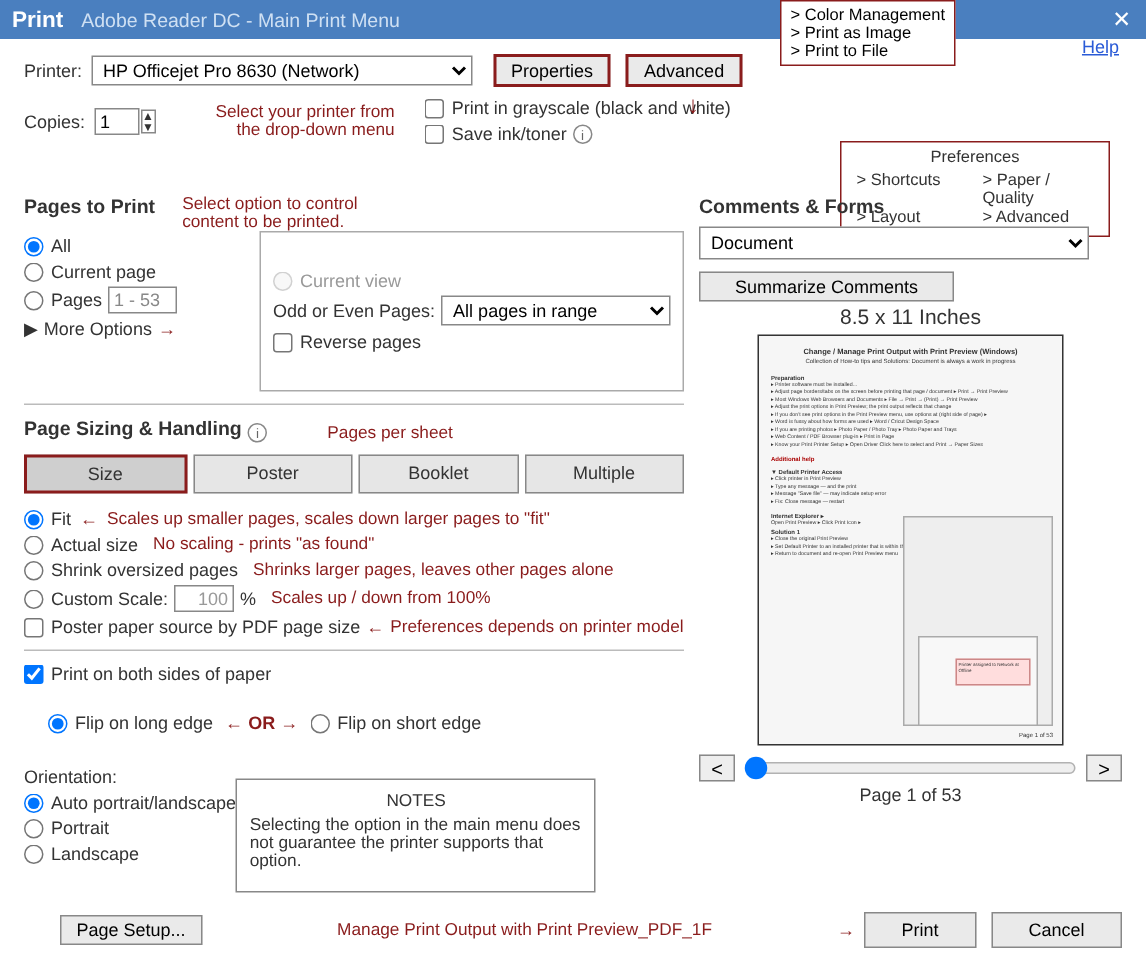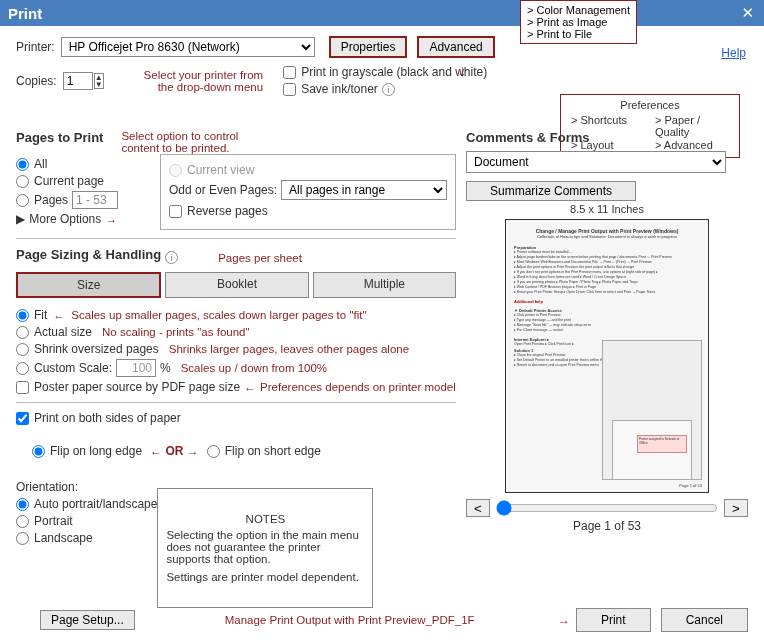--- a/index.html
+++ b/index.html
@@ -2,43 +2,43 @@
 <html><head>
 <meta charset="utf-8">
 <style>
 * { box-sizing: border-box; margin: 0; padding: 0; font-family: "Segoe UI", Arial, sans-serif; }
 body { width: 764px; height: 640px; background: #fff; font-size: 12px; color: #333; overflow: hidden; }
 .titlebar { height: 26px; background: #4a7fbf; color: #fff; display: flex; align-items: center; padding: 0 8px; position: relative; }
 .titlebar .title { font-size: 15px; font-weight: bold; margin-right: 12px; }
 .titlebar .sub { font-size: 13px; color: #cfe0f3; }
 .titlebar .close { position: absolute; right: 10px; font-size: 15px; }
 .adv-callout { position: absolute; left: 520px; top: 0px; background: #fff; border: 1px solid #8a1c1c; padding: 3px 6px; font-size: 11px; color: #000; z-index: 5; }
-.help { position: absolute; right: 18px; top: 46px; color: #2a5bd7; text-decoration: underline; font-size: 12px; }
+.help { position: absolute; right: 18px; top: 24px; color: #2a5bd7; text-decoration: underline; font-size: 12px; }
 .main { padding: 10px 16px 8px 16px; position: relative; }
 .row { display: flex; align-items: center; margin-bottom: 4px; }
 .lbl { font-size: 12px; margin-right: 6px; }
 select, input[type=text] { border: 1px solid #888; font-size: 12px; padding: 1px 3px; background: #fff; }
 .printer-sel { width: 254px; height: 20px; }
 .btn { border: 1px solid #888; background: #eaeaea; padding: 2px 10px; font-size: 12px; cursor: pointer; }
 .btn.red { border: 2px solid #8a1c1c; }
 .btn.big { padding: 4px 24px; }
 .spin { width: 30px; height: 18px; }
 .annot { color: #8a1c1c; font-size: 11.5px; }
 .col-left { position: absolute; left: 16px; top: 130px; width: 440px; }
 .col-right { position: absolute; left: 466px; top: 130px; width: 282px; }
 .sect-hdr { font-weight: bold; font-size: 13px; margin-bottom: 6px; }
 .info-icon { display:inline-block; width:13px; height:13px; border:1px solid #888; border-radius:50%; font-size:9px; text-align:center; line-height:12px; color:#666; margin-left:4px; }
 .radio, .check { display: flex; align-items: center; margin: 3px 0; font-size: 12px; }
 .radio input, .check input { margin-right: 5px; }
-.subbox { border: 1px solid #aaa; padding: 5px 8px; margin-left: 4px; }
+.subbox { border: 1px solid #aaa; padding: 22px 8px; margin-left: 4px; }
 .hr { border: none; border-top: 1px solid #bbb; margin: 8px 0; }
 .tabs { display: flex; gap: 4px; margin-top: 4px; }
 .tab { flex: 1; text-align: center; padding: 4px 0; border: 1px solid #888; background: #e6e6e6; font-size: 12px; cursor: pointer; }
 .tab.active { background: #cfcfcf; border: 2px solid #8a1c1c; }
-.notes { border: 1px solid #888; padding: 24px 8px; margin-top: 8px; width: 216px; font-size: 11.5px; }
+.notes { border: 1px solid #888; padding: 8px 8px; margin-top: 8px; width: 240px; font-size: 11.5px; }
 .prefs { position: absolute; left: 560px; top: 68px; border: 1px solid #8a1c1c; padding: 4px 10px 6px 10px; font-size: 11px; width: 180px; }
 .prefs .pt { text-align: center; margin-bottom: 3px; }
 .prefs .grid { display: grid; grid-template-columns: 1fr 1fr; gap: 1px 10px; }
 .preview { border: 1px solid #333; width: 204px; height: 274px; margin: 4px auto 0; background: #f6f6f6; position: relative; overflow: hidden; padding: 8px; }
 .pv-inner { font-size: 4px; color: #333; }
 .pv-ss { position:absolute; right:6px; top:120px; width:100px; height:140px; border:1px solid #aaa; background:#eee; }
 .pv-ss2 { position:absolute; right:16px; top:200px; width:80px; height:60px; border:1px solid #aaa; background:#f8f8f8; }
 .slider-row { display:flex; align-items:center; gap:6px; margin-top:6px; }
 .slider-row .nav { border:1px solid #888; width:24px; height:18px; text-align:center; background:#eee; }
 .slider-row input[type=range] { flex:1; }
@@ -47,20 +47,21 @@
 .top-arrows { position:absolute; left:458px; top:36px; color:#8a1c1c; font-size:16px; }
 .or { color:#8a1c1c; font-weight:bold; }
 .ml { margin-left: 16px; }
 .disabled { color:#999; }
 </style>
 </head>
 <body>
 
 <div class="titlebar">
   <span class="title">Print</span>
+  <span class="sub">Adobe Reader DC - Main Print Menu</span>
   <span class="close">✕</span>
 </div>
 
 <div class="adv-callout">
   <div>&gt; Color Management</div>
   <div>&gt; Print as Image</div>
   <div>&gt; Print to File</div>
 </div>
 
 <a class="help">Help</a>
@@ -115,21 +116,21 @@
 </div>
 
 <div class="col-left">
   <div style="display:flex">
     <span class="sect-hdr">Pages to Print</span>
     <div class="annot" style="margin-left:18px">
       <div>Select option to control</div>
         <div>content to be printed.</div>
     </div>
   </div>
-  <div style="display:flex;gap:8px">
+  <div style="display:flex;gap:21px">
     <div style="width:132px">
       <label class="radio">
           <input type="radio" name="p" checked="" style="">
           <span>All</span>
         </label>
       <label class="radio">
           <input type="radio" name="p" style="">
           <span>Current page</span>
         </label>
       <label class="radio">
@@ -157,20 +158,21 @@
 
   <hr class="hr">
 
   <div class="row">
     <span class="sect-hdr">Page Sizing &amp; Handling</span>
     <span class="info-icon">i</span>
     <span class="annot" style="margin-left:40px">Pages per sheet</span>
   </div>
   <div class="tabs">
     <div class="tab active">Size</div>
+    <div class="tab">Poster</div>
     <div class="tab">Booklet</div>
     <div class="tab">Multiple</div>
   </div>
 
   <div style="margin-top:10px">
     <label class="radio">
         <input type="radio" name="s" checked="" style="">
         <span>Fit</span>
       <span class="arrow-r" style="margin:0 6px">←</span>
         <span class="annot">Scales up smaller pages, scales down larger pages to "fit"</span>
@@ -230,30 +232,29 @@
           <span>Portrait</span>
         </label>
       <label class="radio">
           <input type="radio" name="o" style="">
           <span>Landscape</span>
         </label>
     </div>
     <div class="notes">
       <div style="text-align:center;margin-bottom:4px">NOTES</div>
       <div style="margin-bottom:6px">Selecting the option in the main menu does not guarantee the printer supports that option.</div>
-      <div>Settings are printer model dependent.</div>
     </div>
   </div>
 </div>
 
 <div class="col-right">
   <div class="sect-hdr">Comments &amp; Forms</div>
   <select style="width:260px;height:22px"><option>Document</option></select>
   <div style="margin-top:8px"><button class="btn" style="width:170px">Summarize Comments</button></div>
-  <div style="text-align:center;font-size:11px;margin-top:2px">8.5 x 11 Inches</div>
+  <div style="text-align:center;font-size:14px;margin-top:2px">8.5 x 11 Inches</div>
   <div class="preview">
     <div class="pv-inner">
       <div style="text-align:center;font-weight:bold;font-size:5px">Change / Manage Print Output with Print Preview (Windows)</div>
       <div style="text-align:center;font-size:4px">Collection of How-to tips and Solutions: Document is always a work in progress</div>
       <div style="margin-top:6px;font-weight:bold;font-size:4px">Preparation</div>
       <div style="font-size:3.5px;line-height:5px">▸ Printer software must be installed...<br>▸ Adjust page borders/tabs on the screen before printing that page / document ▸ Print → Print Preview<br>▸ Most Windows Web Browsers and Documents ▸ File → Print → (Print) → Print Preview<br>▸ Adjust the print options in Print Preview; the print output reflects that change<br>▸ If you don't see print options in the Print Preview menu, use options at (right side of page) ▸<br>▸ Word is fussy about how forms are used ▸ Word / Cricut Design Space<br>▸ If you are printing photos ▸ Photo Paper / Photo Tray ▸ Photo Paper and Trays<br>▸ Web Content / PDF Browser plug-in ▸ Print in Page<br>▸ Know your Print Printer Setup ▸ Open Driver Click here to select and Print → Paper Sizes</div>
       <div style="margin-top:4px;font-size:4px;color:#a00;font-weight:bold">Additional help</div>
       <div style="margin-top:4px;font-size:4px;font-weight:bold">▼ Default Printer Access</div>
       <div style="font-size:3.5px;line-height:5px">▸ Click printer in Print Preview<br>▸ Type any message — and the print<br>▸ Message "Save file" — may indicate setup error<br>▸ Fix: Close message — restart</div>
       <div style="margin-top:4px;font-size:4px;font-weight:bold">Internet Explorer ▸</div>

